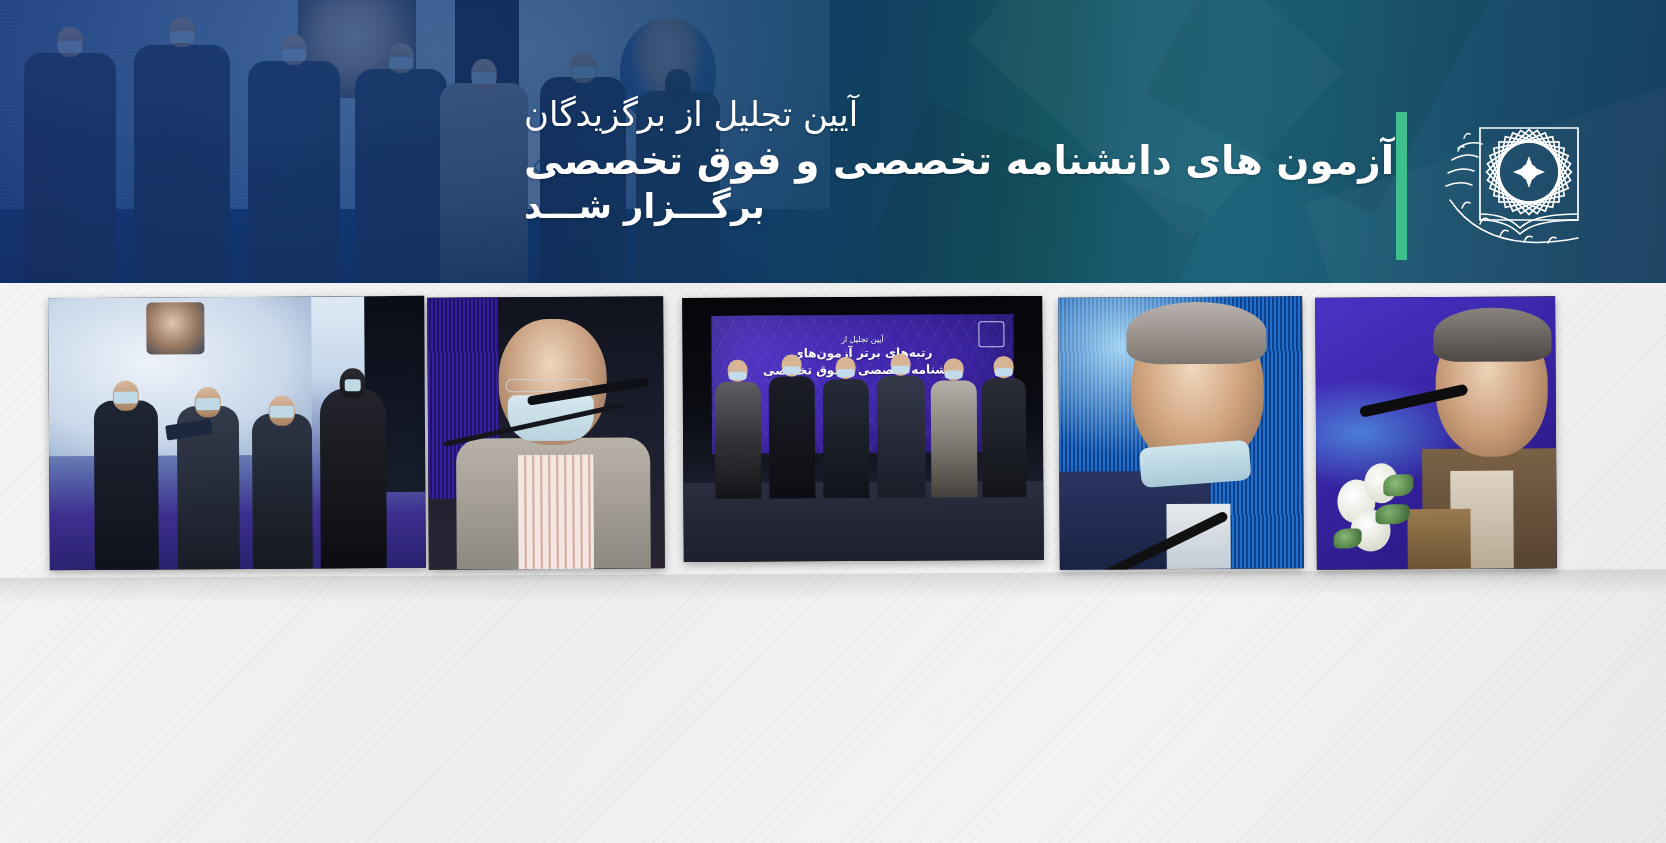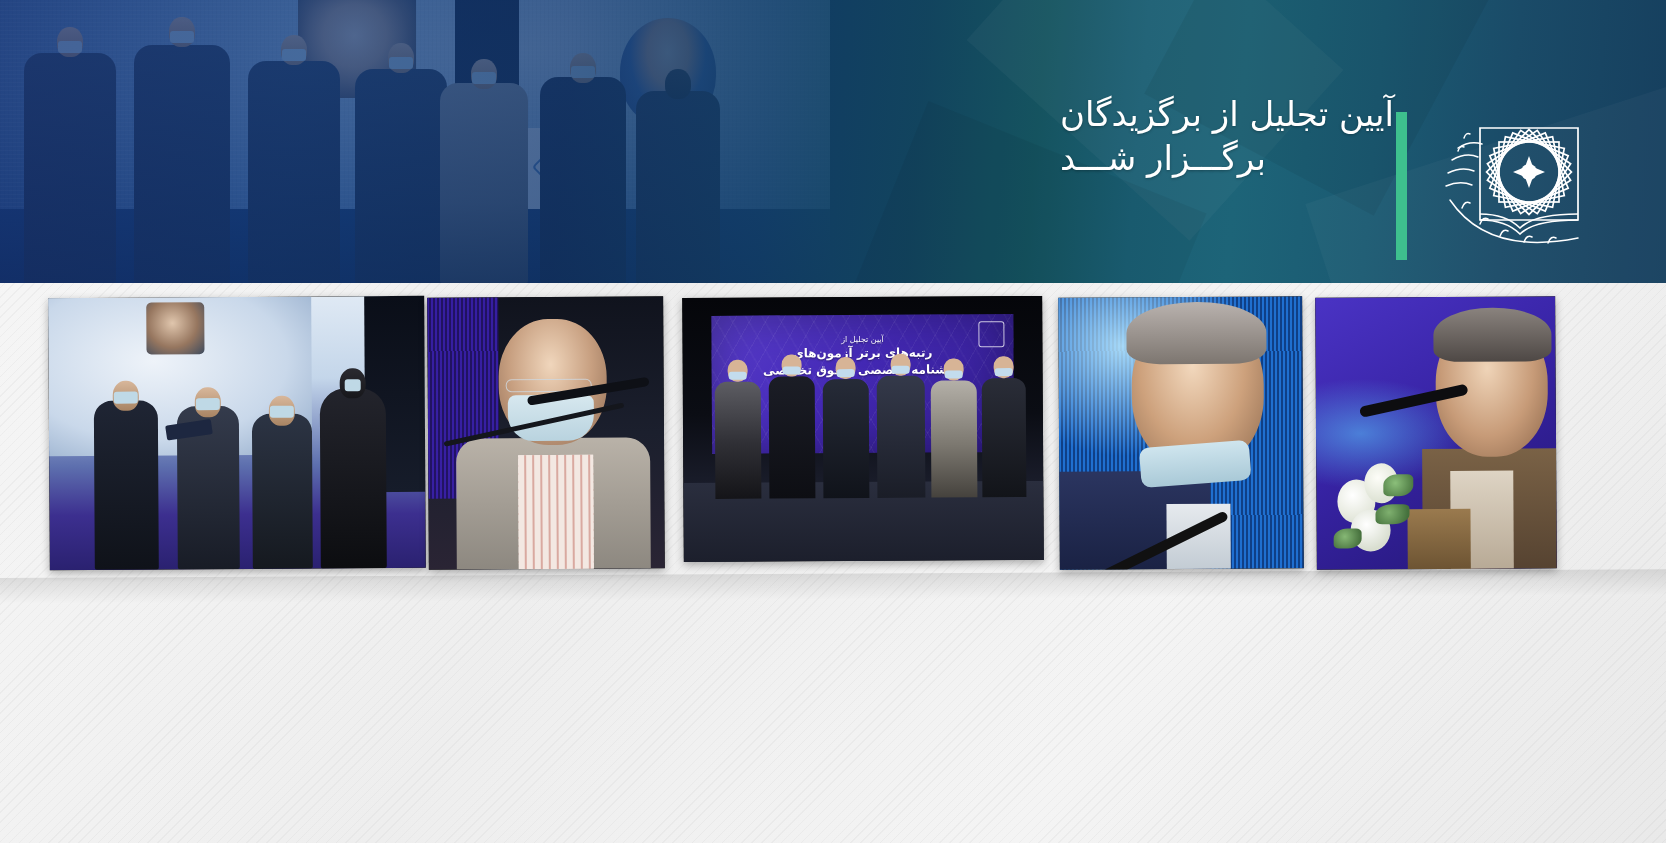--- a/index.html
+++ b/index.html
@@ -141,21 +141,21 @@
   }
   .hl-1 {
     font-size:34px; font-weight:400; letter-spacing:.3px;
     margin-bottom:7px; white-space:nowrap;
   }
   .hl-2 {
     font-size:39px; font-weight:bold; letter-spacing:.2px;
     margin-bottom:6px; white-space:nowrap;
   }
   .hl-3 {
-    font-size:34px; font-weight:400; letter-spacing:5px;
+    font-size:34px; font-weight:700; letter-spacing:5px;
     white-space:nowrap;
   }
 
   
   .divider {
     position:absolute;
     left:1396px; top:112px;
     width:11px; height:148px;
     background:#3ec08e;
     z-index:6;
@@ -327,20 +327,21 @@
     </div>
 
     <div class="hero-wash"></div>
     <div class="facet a"></div>
     <div class="facet b"></div>
     <div class="facet c"></div>
     <div class="facet d"></div>
 
     <div class="headline">
       <div class="hl-1">آیین تجلیل از برگزیدگان</div>
+      <div class="hl-2">آزمون های دانشنامه تخصصی و فوق تخصصی</div>
       <div class="hl-3">برگـــزار شـــد</div>
     </div>
 
     <div class="divider"></div>
 
     <div class="logo">
       <svg viewBox="0 0 180 180" xmlns="http://www.w3.org/2000/svg">
         <g fill="none" stroke="#ffffff" stroke-width="1.7">
 
           <path d="M52 40 L150 40 L150 132 L52 132 Z"></path>

